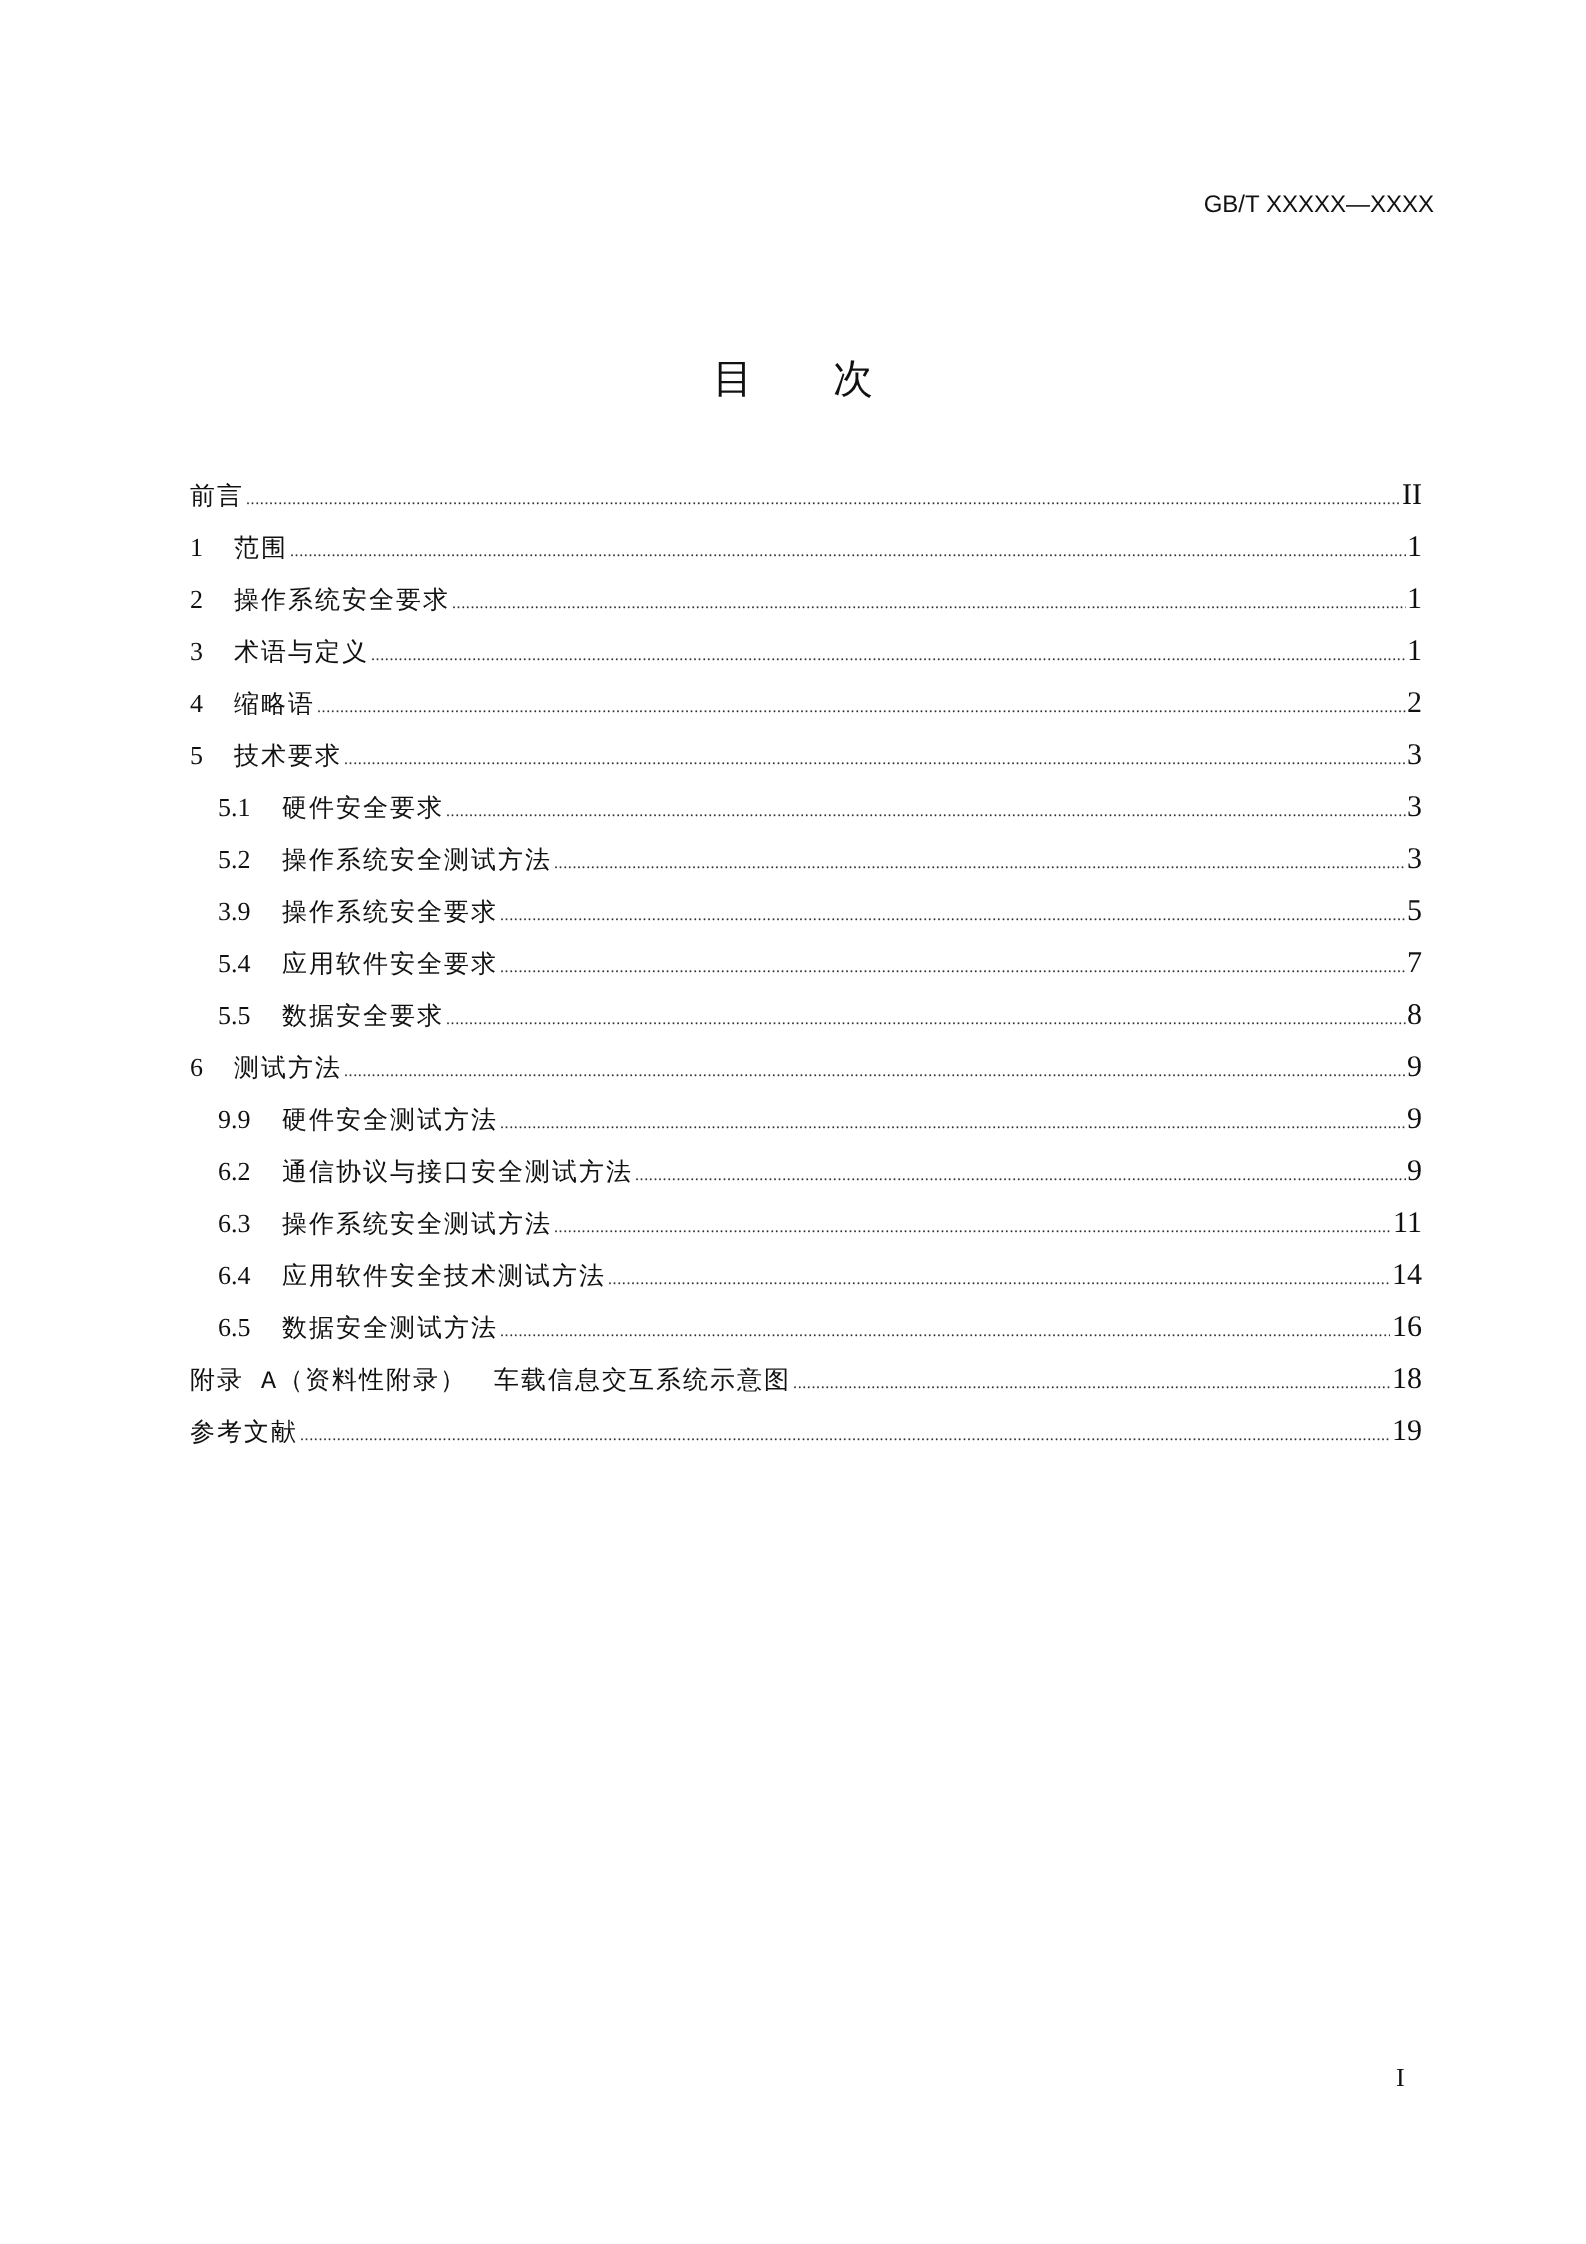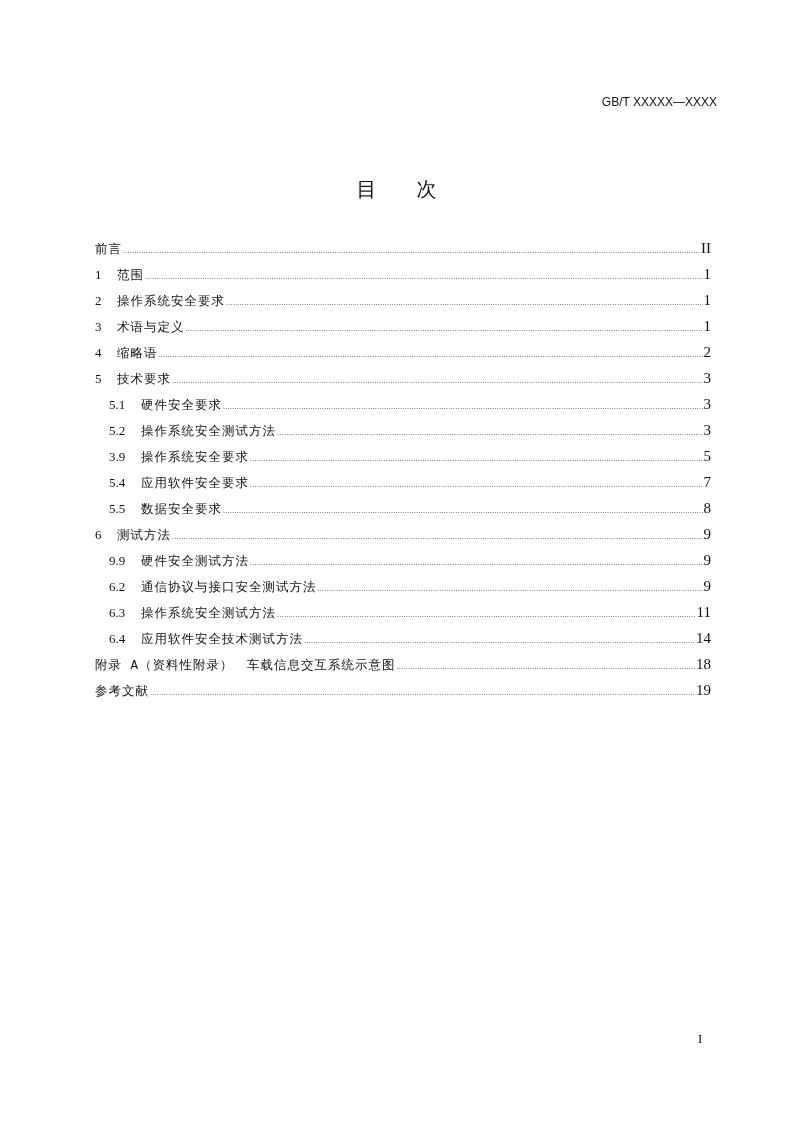--- a/index.html
+++ b/index.html
@@ -115,20 +115,26 @@
       <span class="label">操作系统安全测试方法</span>
       <span class="dots"></span>
       <span class="page">11</span>
     </div>
     <div class="row l2">
       <span class="num">6.4</span>
       <span class="label">应用软件安全技术测试方法</span>
       <span class="dots"></span>
       <span class="page">14</span>
     </div>
+    <div class="row l2">
+      <span class="num">6.5</span>
+      <span class="label">数据安全测试方法</span>
+      <span class="dots"></span>
+      <span class="page">16</span>
+    </div>
     <div class="row">
       <span class="label">附录 A（资料性附录）　车载信息交互系统示意图</span>
       <span class="dots"></span>
       <span class="page">18</span>
     </div>
     <div class="row">
       <span class="label">参考文献</span>
       <span class="dots"></span>
       <span class="page">19</span>
     </div>

